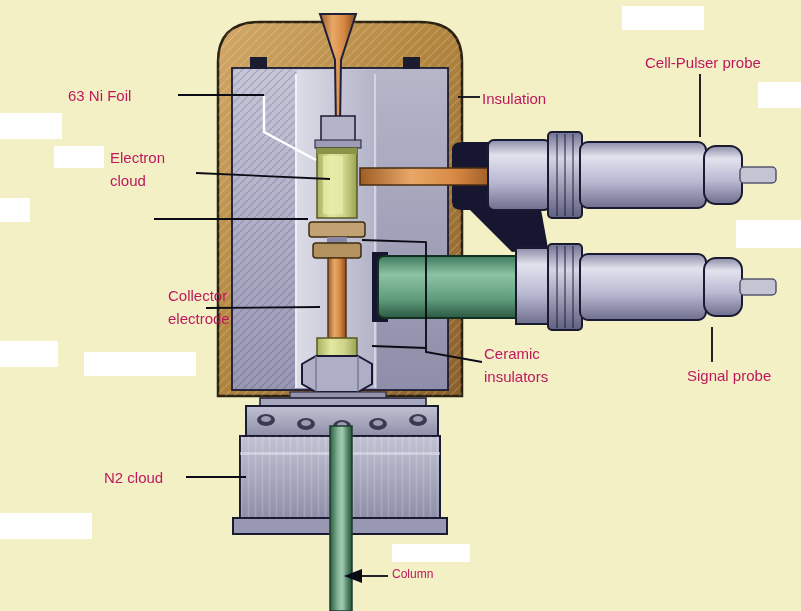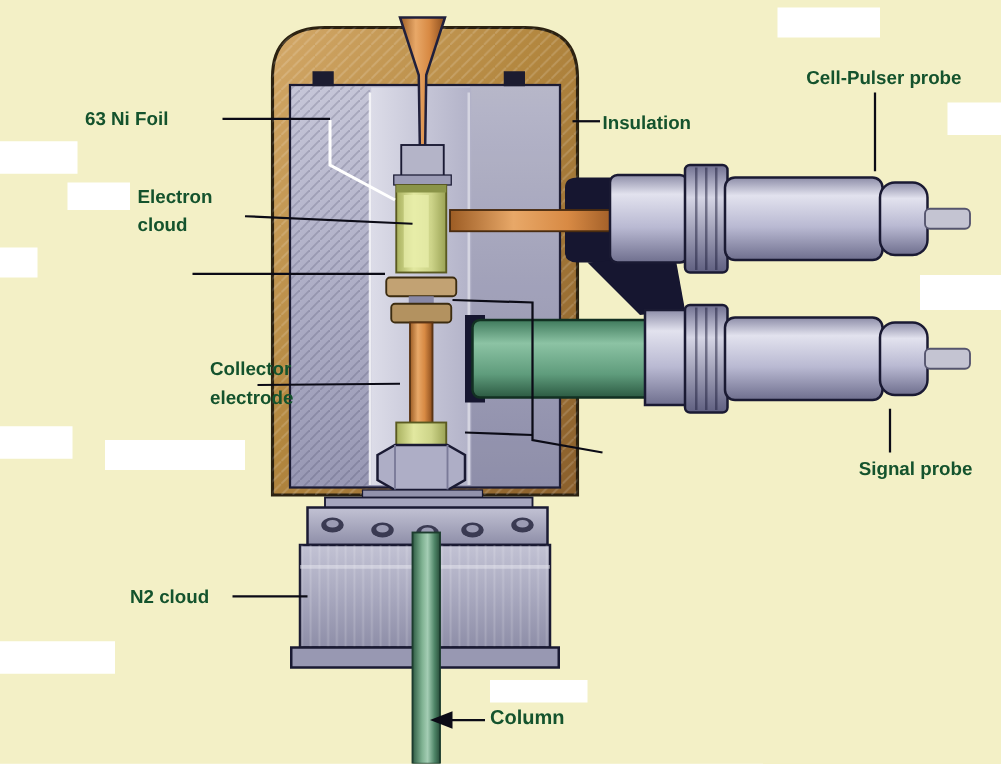--- a/index.html
+++ b/index.html
@@ -3,26 +3,26 @@
 <meta charset="utf-8">
 <style>
   html,body{margin:0;padding:0;}
   .stage{
     position:relative;width:801px;height:611px;overflow:hidden;
     background:var(--background,#f3f0c6);
     font-family:"Liberation Sans",sans-serif;
   }
   .stage svg{position:absolute;left:0;top:0;}
   .lbl{
-    position:absolute;font-weight:bold;font-size:15px;color:#14532d;
+    position:absolute;font-weight:normal;font-size:15px;color:#be185d;
     line-height:23px;white-space:nowrap;
   }
   .lbl.center{text-align:left;}
   .lbl .ln{display:block;}
-  #lbl-column{font-size:16px;}
+  #lbl-column{font-size:12px;}
 </style>
 </head>
 <body>
 
 <div class="stage">
 
 <svg width="801" height="611" viewBox="0 0 801 611">
   <defs>
     <linearGradient id="tanGrad" x1="0" y1="0" x2="1" y2="1">
       <stop offset="0" stop-color="#d3a868"></stop>
@@ -236,20 +236,24 @@
   </div>
 
   <div class="lbl" style="left:645px;top:51px;">
     <span class="ln">Cell-Pulser probe</span>
   </div>
 
   <div class="lbl" style="left:663px;top:364px;margin-left:24px;">
     <span class="ln">Signal probe</span>
   </div>
 
+  <div class="lbl" style="left:484px;top:342px;">
+    <span class="ln">Ceramic</span>
+    <span class="ln">insulators</span>
+  </div>
 
   <div class="lbl" style="left:104px;top:466px;">
     <span class="ln">N2 cloud</span>
   </div>
 
   <div class="lbl" id="lbl-column" style="left:392px;top:563px;">
     <span class="ln">Column</span>
   </div>
 
 </div>

